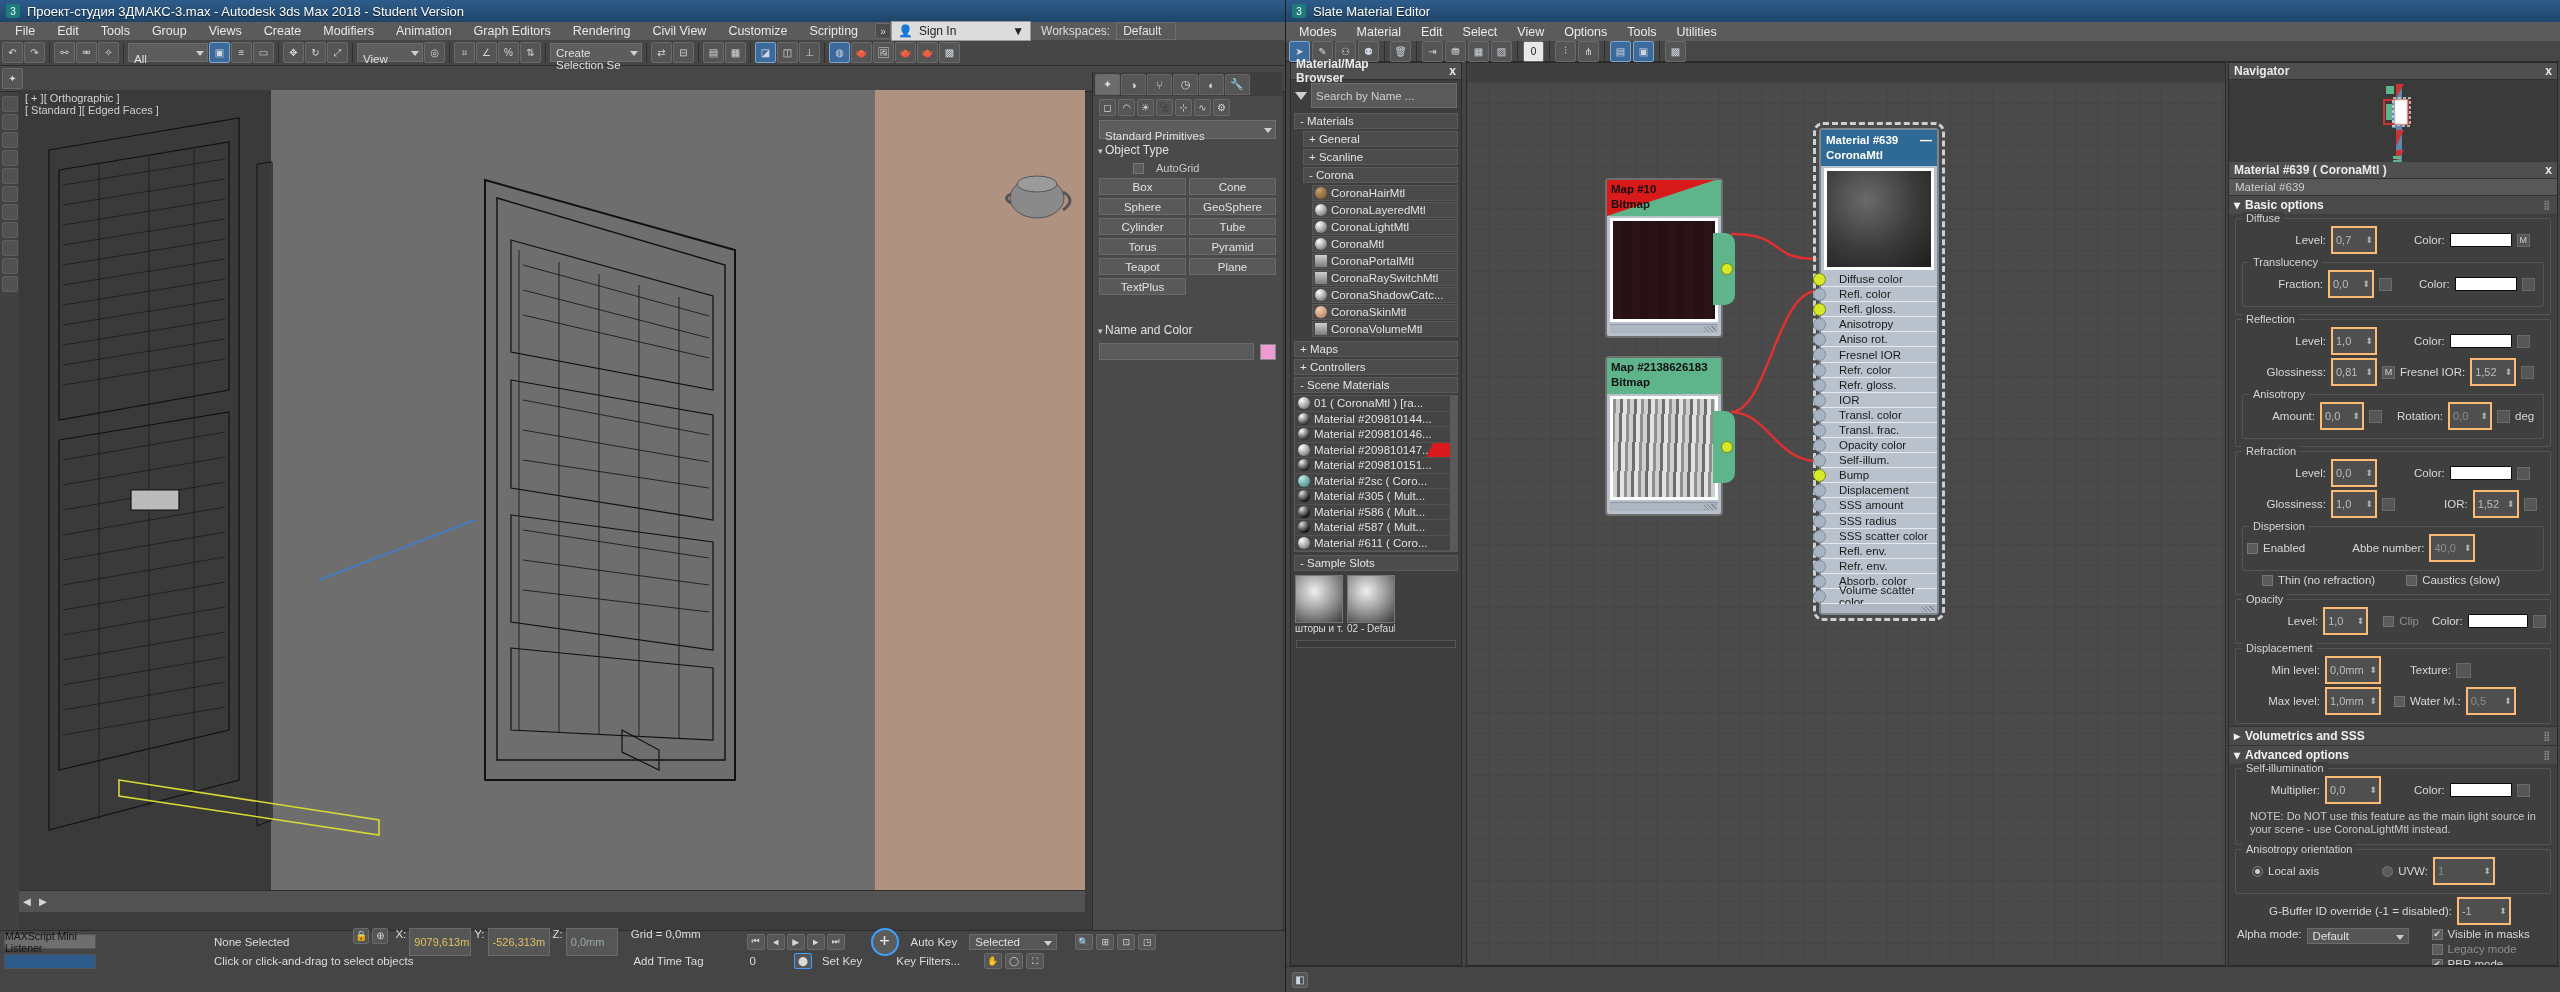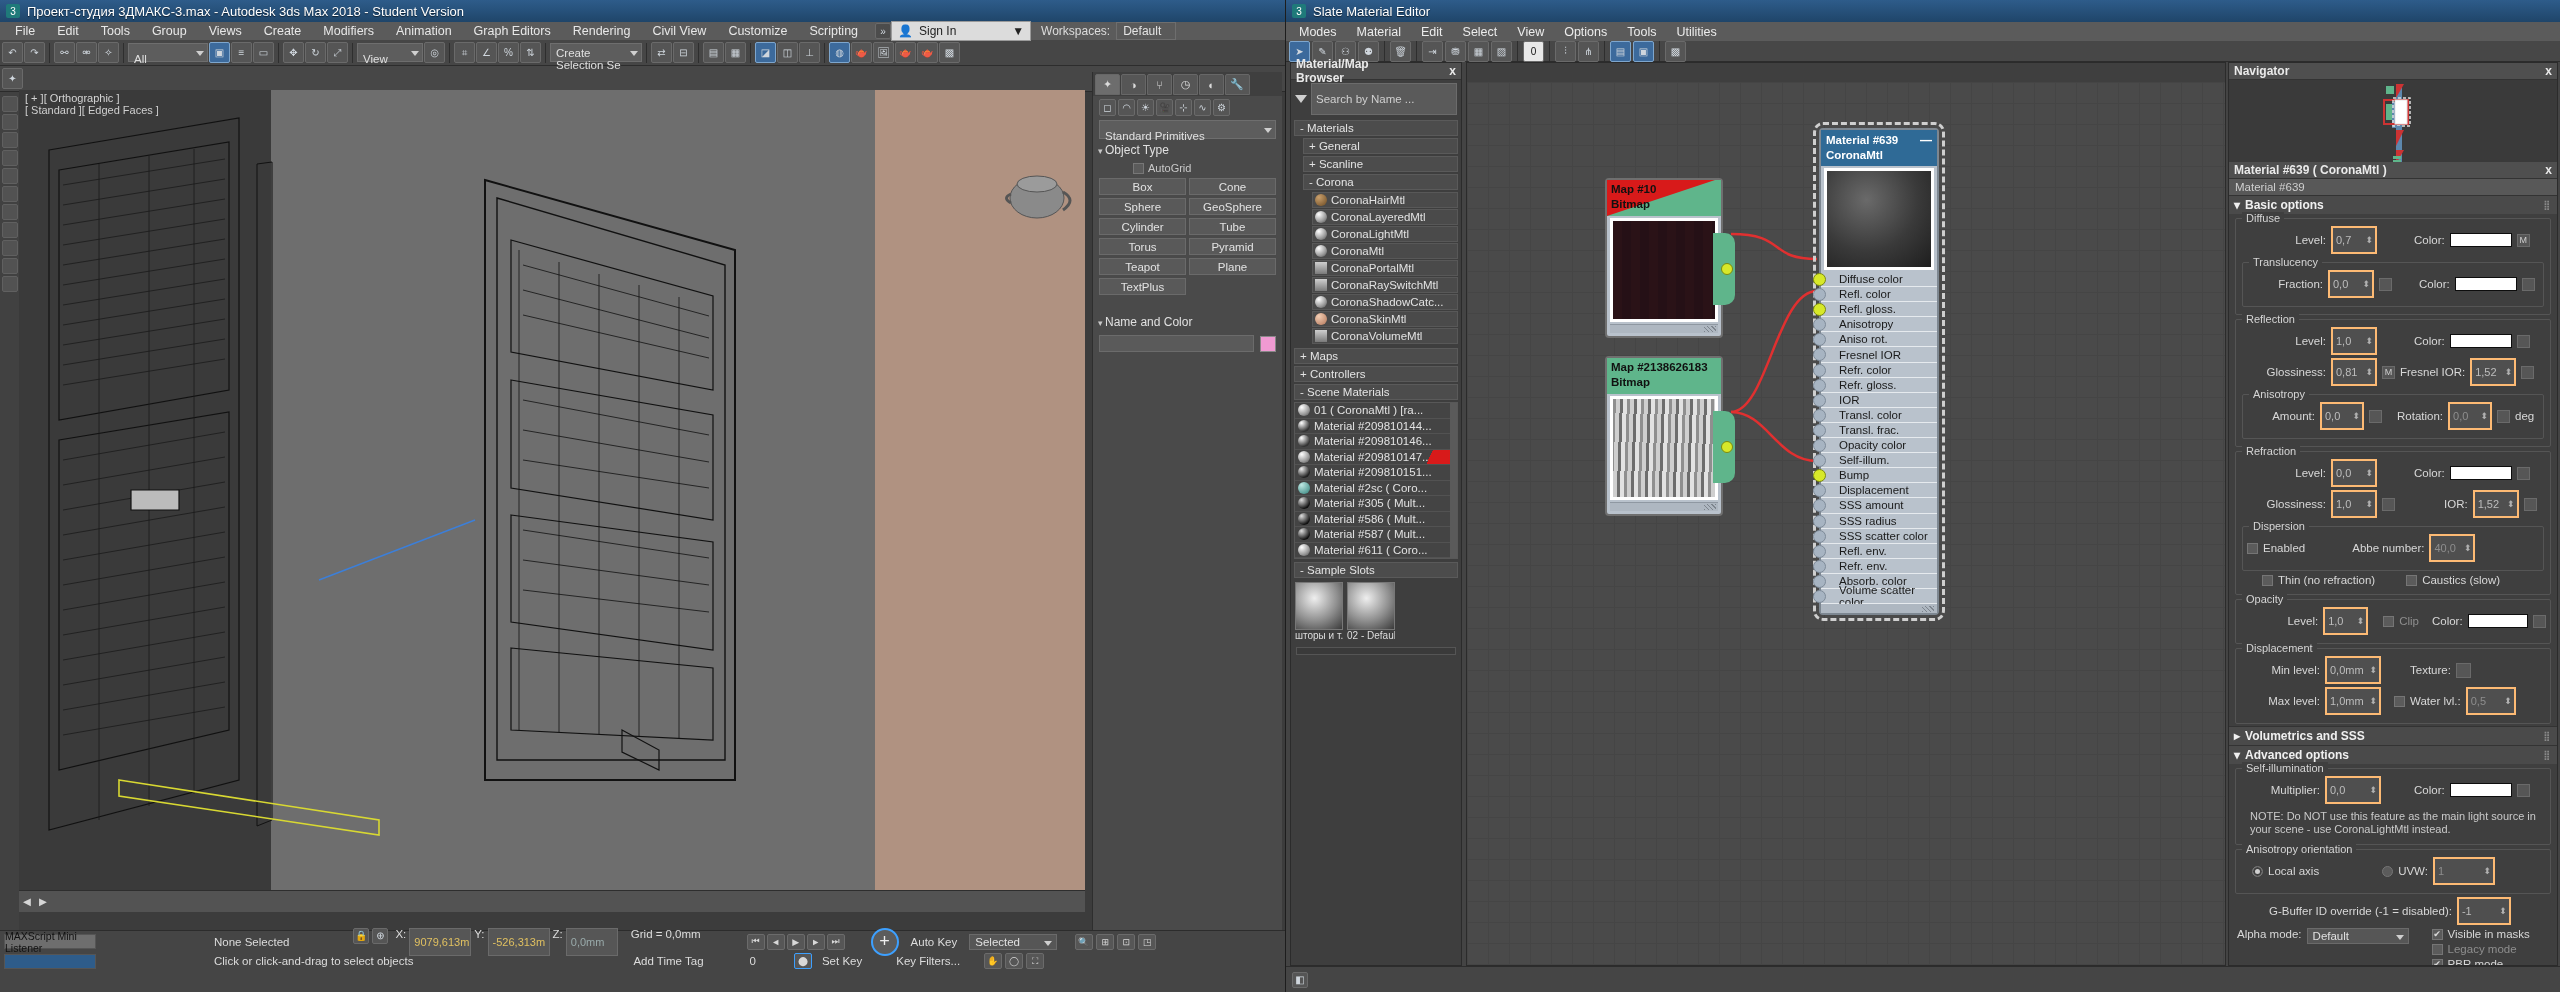--- a/index.html
+++ b/index.html
@@ -73,21 +73,21 @@
   .cp-tabs { height:24px; display:flex; gap:1px; padding:2px 2px 0 2px; background:#3f3f3f; }
   .cp-tab { width:25px;height:21px;background:#565656;border:1px solid #676767;border-radius:2px 2px 0 0;
             display:flex;align-items:center;justify-content:center;font-size:11px;color:#dadada;}
   .cp-tab.active { background:#6d6d6d; }
   .cp-combo { margin:4px 6px; height:19px; }
   .rollout-hdr { margin:4px 5px 2px 5px; font-size:12px; color:#e0e0e0; }
   .rollout-hdr:before { content:"▾ "; font-size:9px; color:#c8c8c8; }
   .obj-grid { display:grid; grid-template-columns:1fr 1fr; gap:3px; padding:0 6px; }
   .obj-btn { height:17px; background:#595959; border:1px solid #6a6a6a; color:#e2e2e2; font-size:11.5px;
              display:flex; align-items:center; justify-content:center; }
-  .autogrid { font-size:11px;color:#c9c9c9;display:flex;align-items:center;gap:4px;padding:3px 0 4px 40px;}
+  .autogrid { font-size:11px;color:#c9c9c9;display:flex;align-items:center;gap:12px;padding:3px 0 4px 40px;}
   .chk { width:11px;height:11px;background:#5b5b5b;border:1px solid #777; display:inline-block; }
   .namecolor { display:flex; gap:6px; padding:4px 6px; align-items:center;}
   .name-field { flex:1; height:17px; background:#5a5a5a; border:1px solid #6b6b6b; }
   .color-swatch { width:16px;height:16px;background:#f09ad2;border:1px solid #888; }
 
   
   .statusbar { position:absolute; left:0; bottom:0; width:1285px; height:62px; background:#454545;
                border-top:1px solid #2c2c2c; }
   .sb-row { display:flex; align-items:center; height:19px; font-size:11.5px; color:#dcdcdc; gap:4px;}
   .maxscript { width:92px;height:15px;background:#6e6e6e;border:1px solid #555;color:#111;
@@ -113,21 +113,21 @@
 
   .sme-body { position:absolute; left:0; top:62px; right:0; bottom:26px; }
 
   .mmb { position:absolute; left:4px; top:0; width:172px; bottom:0; background:#3e3e3e;
          border:1px solid #2b2b2b; }
   .panel-hdr { height:17px; background:#4f4f4f; display:flex; align-items:center; justify-content:space-between;
                padding:0 5px; font-size:12px; color:#eaeaea; font-weight:bold; border-bottom:1px solid #333;gap:48px; }
   .search-row { display:flex; align-items:center; gap:4px; padding:3px 4px; }
   .search-row .caret { border-left:6px solid transparent;border-right:6px solid transparent;
                        border-top:8px solid #cfcfcf; }
-  .search-inp { flex:1; height:32px; background:#5a5a5a; border:1px solid #6b6b6b; color:#cfcfcf;
+  .search-inp { flex:1; height:25px; background:#5a5a5a; border:1px solid #6b6b6b; color:#cfcfcf;
                 font-size:11.5px; padding:0 4px; display:flex; align-items:center; }
   .grp { margin:2px 3px; }
   .grp-row { height:16px; background:#4c4c4c; border:1px solid #5a5a5a; font-size:11.5px; color:#e4e4e4;
              display:flex; align-items:center; padding-left:5px; margin-bottom:2px; }
   .grp-row.ind { margin-left:9px; }
   .mat-row { height:16px; background:#4a4a4a; border:1px solid #585858; margin:0 0 1px 18px;
              font-size:11.5px; color:#e2e2e2; display:flex; align-items:center; gap:4px; padding-left:2px; }
   .mini-sphere { width:12px;height:12px;border-radius:50%;
                  background:radial-gradient(circle at 32% 28%,#fff,#9a9a9a 60%,#4a4a4a); flex:none;}
   .scene-list { margin:1px 3px; border:1px solid #585858; background:#444; position:relative; }
@@ -440,21 +440,21 @@
         <div class="obj-btn">Sphere</div>
         <div class="obj-btn">GeoSphere</div>
         <div class="obj-btn">Cylinder</div>
         <div class="obj-btn">Tube</div>
         <div class="obj-btn">Torus</div>
         <div class="obj-btn">Pyramid</div>
         <div class="obj-btn">Teapot</div>
         <div class="obj-btn">Plane</div>
         <div class="obj-btn">TextPlus</div>
       </div>
-      <div class="rollout-hdr" style="margin-top:20px">Name and Color</div>
+      <div class="rollout-hdr" style="margin-top:28px">Name and Color</div>
       <div class="namecolor">
         <div class="name-field"></div>
         <div class="color-swatch"></div>
       </div>
     </div>
 
     <div class="statusbar">
       <div class="sb-row" style="padding:2px 4px 0 4px">
         <div class="maxscript">MAXScript Mini Listener</div>
         <div style="width:110px"></div>

